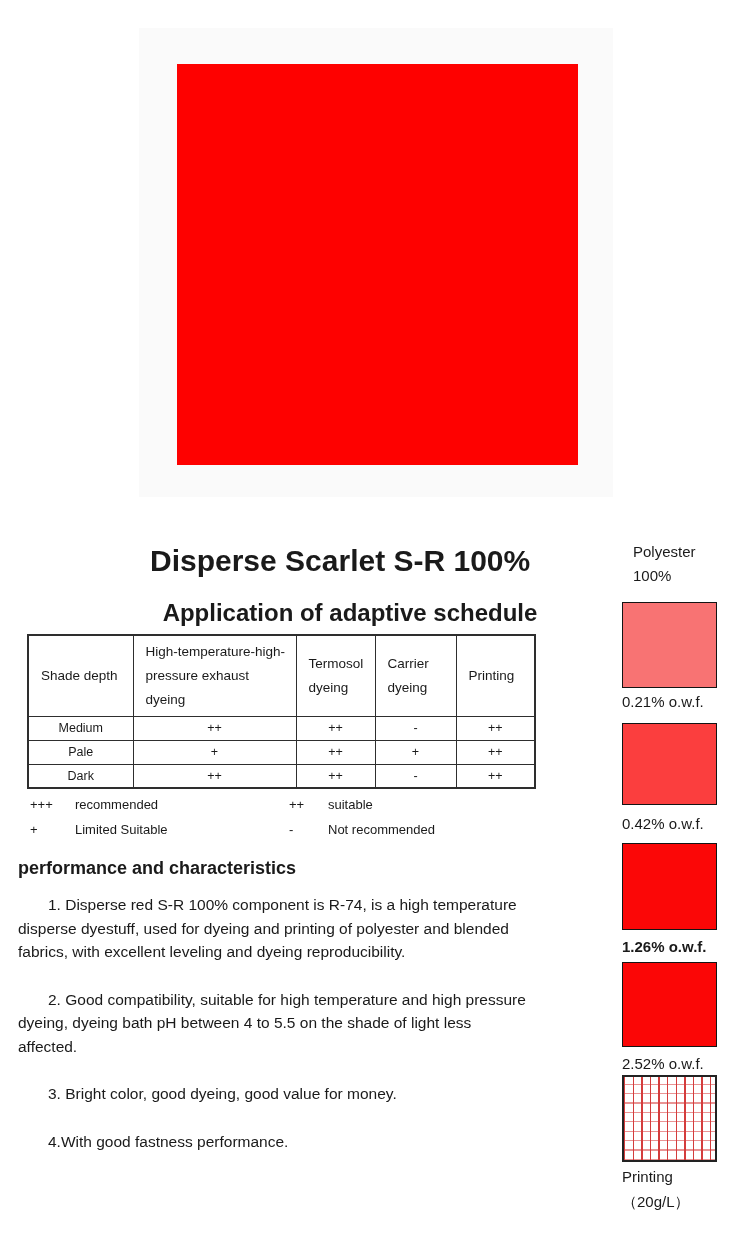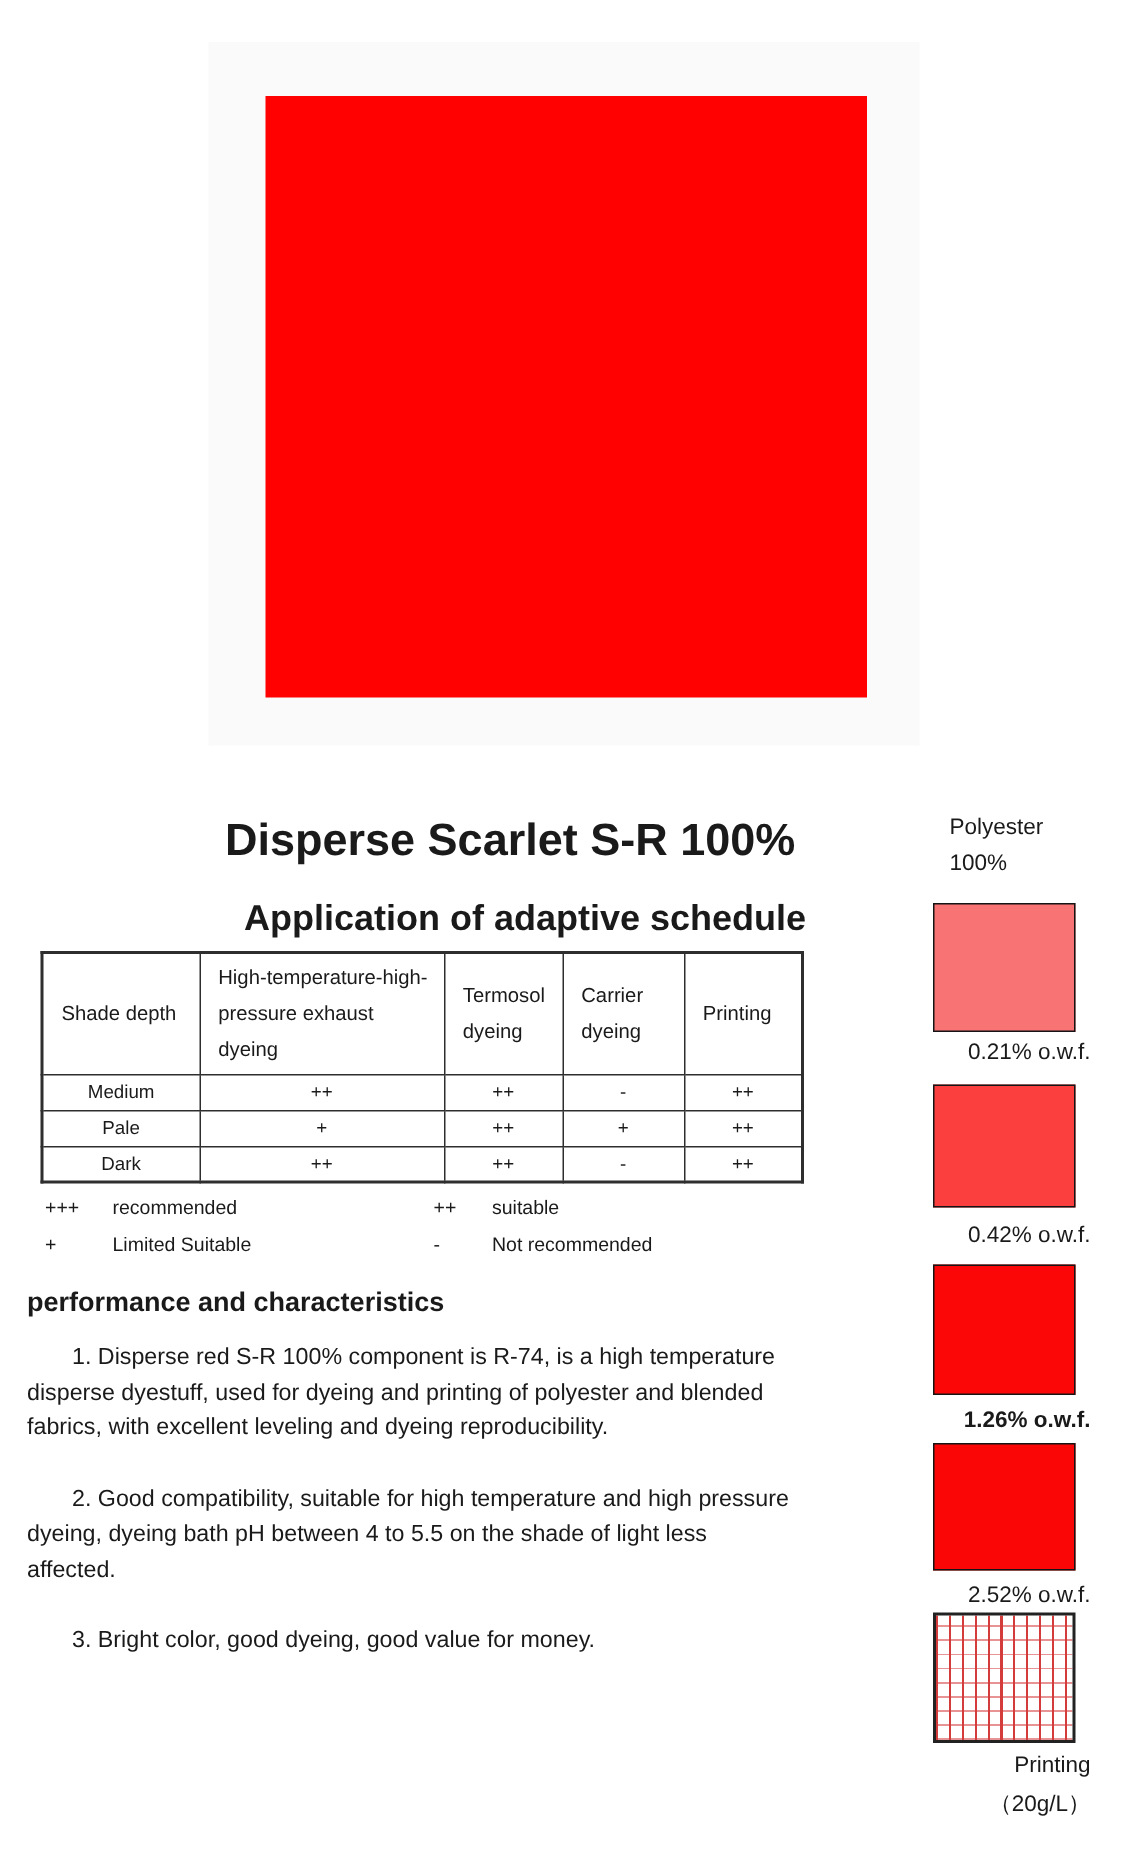--- a/index.html
+++ b/index.html
@@ -78,21 +78,21 @@
   .rail-header {
     position: absolute; top: 0; left: 11px;
     font-size: 15px; line-height: 24px;
   }
   .swatch-box {
     position: absolute; left: 0; width: 95px;
     border: 1.5px solid #141414; box-sizing: border-box;
   }
   .swatch-label {
     position: absolute; left: 0; width: 105px;
-    text-align: right; font-size: 15px; white-space: nowrap;
+    text-align: left; font-size: 15px; white-space: nowrap;
   }
   .swatch-label.bold { font-weight: 700; }
   #swatch-box-1 { top: 62px;  height: 86px; }
   #swatch-label-1 { top: 153px; }
   #swatch-box-2 { top: 183px; height: 82px; }
   #swatch-label-2 { top: 275px; }
   #swatch-box-3 { top: 303px; height: 87px; }
   #swatch-label-3 { top: 398px; }
   #swatch-box-4 { top: 422px; height: 85px; }
   #swatch-label-4 { top: 515px; }
@@ -168,20 +168,21 @@
   <span>Limited Suitable</span>
   <span>-</span>
   <span>Not recommended</span>
 </div>
 
 <div class="abs" id="perf-heading">performance and characteristics</div>
 <div class="abs" id="paragraphs">
   <p>1. Disperse red S-R 100% component is R-74, is a high temperature disperse dyestuff, used for dyeing and printing of polyester and blended fabrics, with excellent leveling and dyeing reproducibility.</p>
   <p>2. Good compatibility, suitable for high temperature and high pressure dyeing, dyeing bath pH between 4 to 5.5 on the shade of light less affected.</p>
   <p>3. Bright color, good dyeing, good value for money.</p>
+  <p>4.With good fastness performance.</p>
 </div>
 
 <div class="abs" id="rail">
   <div class="rail-header">
     <div>Polyester</div>
     <div>100%</div>
   </div>
 
   <div class="swatch-box" id="swatch-box-1" style="background: rgb(248, 115, 115);"></div>
   <div class="swatch-label" id="swatch-label-1">0.21% o.w.f.</div>

